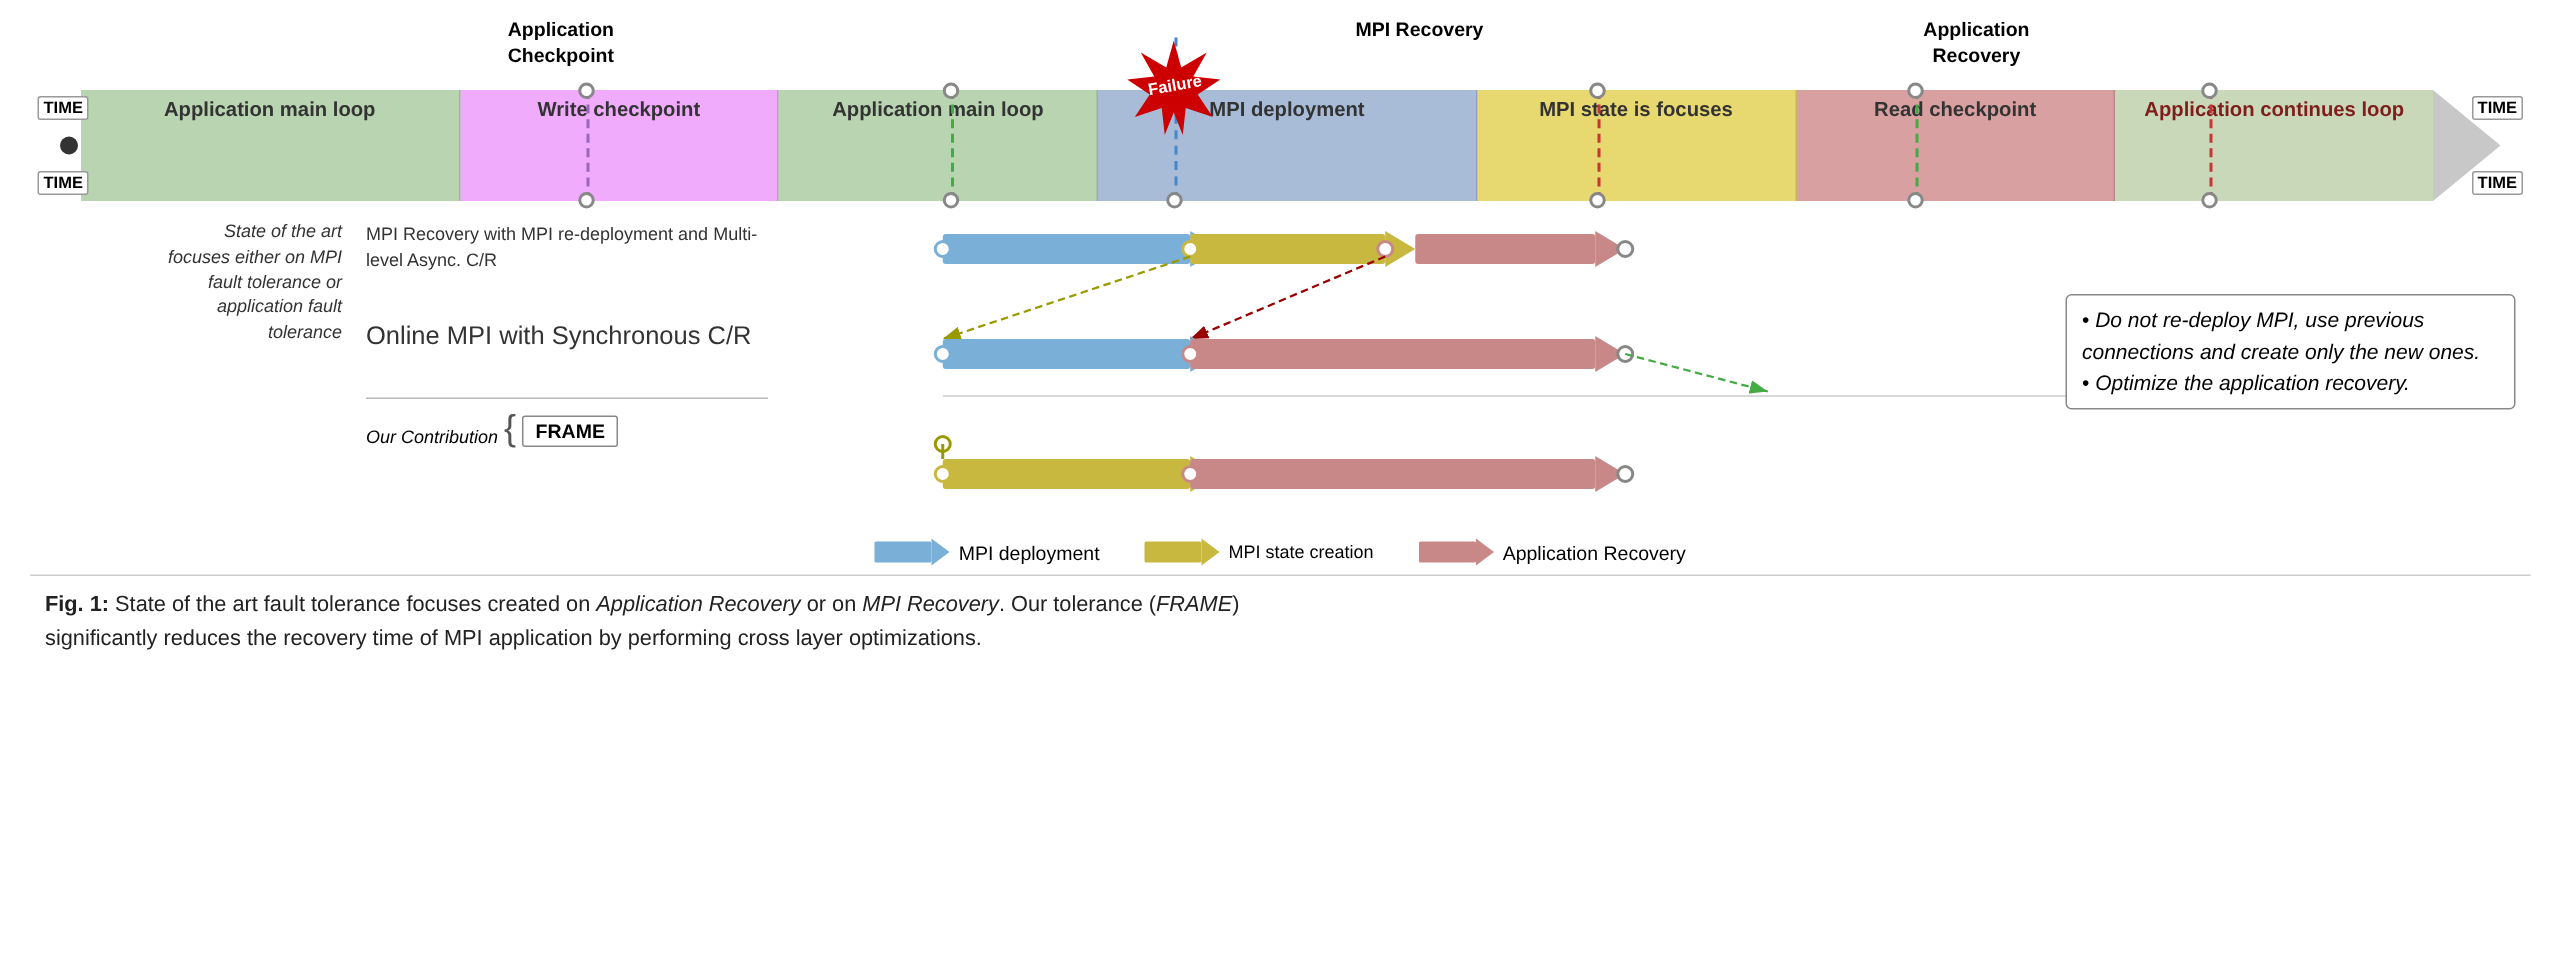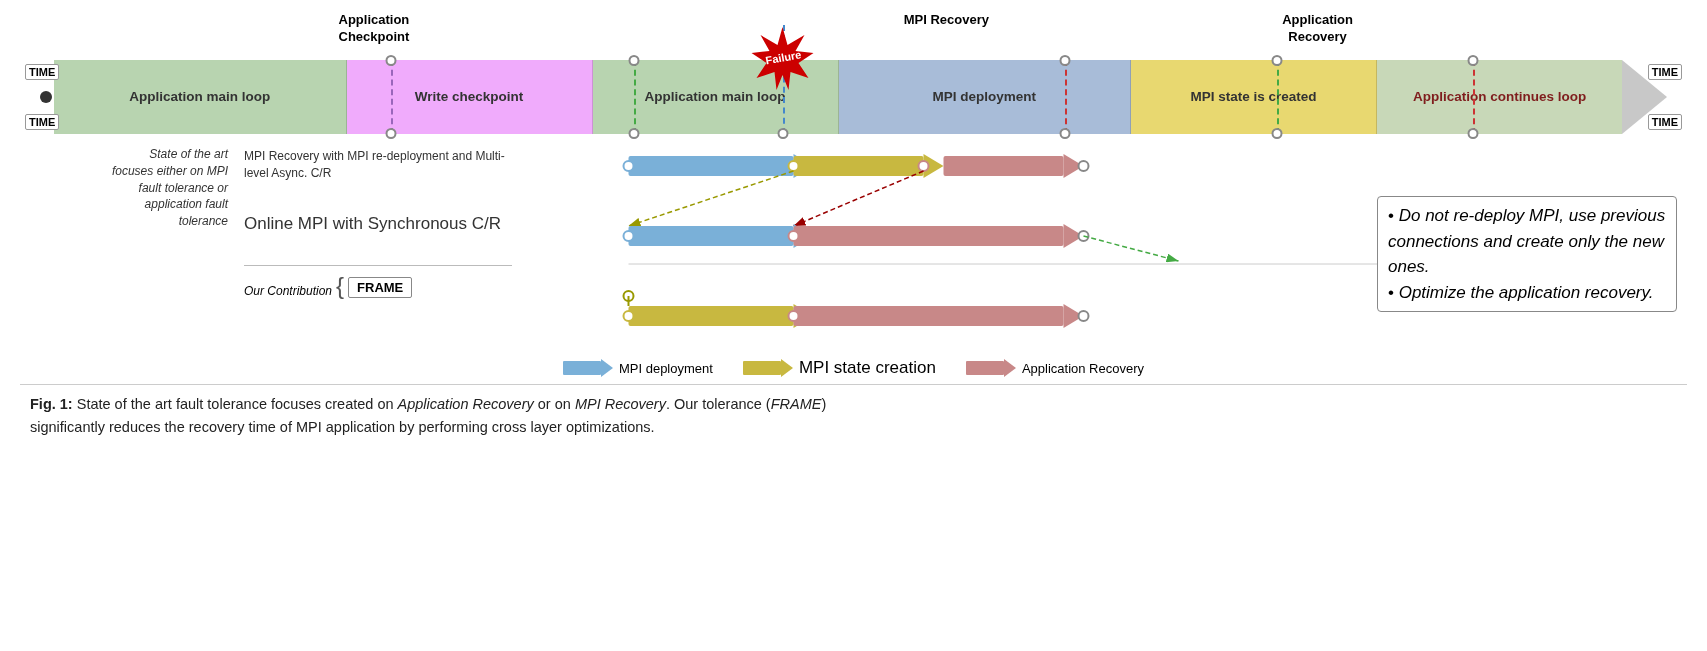--- a/index.html
+++ b/index.html
@@ -19,21 +19,20 @@
     .seg-green { background: #b8d8b8; color: #333; }
     .seg-purple { background: #c9b8d8; color: #333; }
     .seg-blue { background: #a8c4d8; color: #333; }
     .seg-yellow { background: #e8d888; color: #333; }
     .seg-red { background: #d8a8a8; color: #333; }
     .seg-light { background: #d0d8c8; color: #7f1d1d; }
 
     .tl-seg {
       height: 100%;
       display: flex;
-      align-items: center;
       justify-content: center;
       text-align: center;
       font-weight: bold;
       font-size: 13.5px;
       padding: 4px 6px;
       border-right: 1px solid rgba(0,0,0,0.15);
       line-height: 1.3;
     }
 
     
@@ -90,21 +89,24 @@
           <div class="tl-seg seg-purple" style="flex:2.5; background:#f0abfc;">
             <span>Write checkpoint</span>
           </div>
           <div class="tl-seg seg-green" style="flex:2.5; background:#b8d4b0;">
             <span>Application main loop</span>
           </div>
           <div class="tl-seg seg-blue" style="flex:3; background:#a8bcd8;">
             <span>MPI deployment</span>
           </div>
           <div class="tl-seg seg-yellow" style="flex:2.5; background:#e8d870;">
-            <span>MPI state is created</span>
+            <span>MPI state is focuses</span>
+          </div>
+          <div class="tl-seg seg-red" style="flex:2.5; background:#d8a0a0;">
+            <span>Read checkpoint</span>
           </div>
           <div class="tl-seg seg-light" style="flex:2.5; background:#c8d8b8; border-right:none;">
             <span>Application continues loop</span>
           </div>
 
           <div style="position:absolute; left:21.5%; top:0; bottom:0; border-left:2px dashed #9966bb; z-index:10;"></div>
 
           <div style="position:absolute; left:37%; top:0; bottom:0; border-left:2px dashed #44aa44; z-index:10;"></div>
 
           <div style="position:absolute; left:46.5%; top:-35px; bottom:0; border-left:2px dashed #4488cc; z-index:10;"></div>
@@ -238,21 +240,21 @@
           <circle cx="0" cy="170" r="5" fill="white" stroke="#c8b840" stroke-width="2"></circle>
 
           <rect x="165" y="160" width="270" height="20" fill="#c88888" rx="2"></rect>
           <polygon points="435,158 455,170 435,182" fill="#c88888"></polygon>
           <circle cx="165" cy="170" r="5" fill="white" stroke="#c88888" stroke-width="2"></circle>
           <circle cx="455" cy="170" r="5" fill="white" stroke="#888" stroke-width="2"></circle>
 
         </svg>
 
         
-        <div style="position:absolute; top:50px; right:10px; border:1px solid #888; border-radius:4px; padding:6px 10px; font-size:17px; max-width:300px; line-height:1.5; background:white;">
+        <div style="position:absolute; top:50px; right:10px; border:1px solid #888; border-radius:4px; padding:6px 10px; font-size:14px; max-width:300px; line-height:1.5; background:white;">
           <span>•</span>
           <em>Do not re-deploy MPI, use previous connections and create only the new ones.</em>
           <br>
           <span>•</span>
           <em>Optimize the application recovery.</em>
         </div>
       </div>
     </div>
 
     <div style="display:flex; align-items:center; justify-content:center; gap:30px; margin:8px 0 6px;">
@@ -263,21 +265,21 @@
           <div style="width:0; height:0; border-top:9px solid transparent; border-bottom:9px solid transparent; border-left:12px solid #7ab0d8;"></div>
         </div>
         <span style="font-size:13px;">MPI deployment</span>
       </div>
 
       <div style="display:flex; align-items:center; gap:6px;">
         <div style="display:flex; align-items:center; width:50px; height:18px;">
           <div style="flex:1; height:14px; background:#c8b840; border-radius:1px;"></div>
           <div style="width:0; height:0; border-top:9px solid transparent; border-bottom:9px solid transparent; border-left:12px solid #c8b840;"></div>
         </div>
-        <span style="font-size:17px;">MPI state creation</span>
+        <span style="font-size:12px;">MPI state creation</span>
       </div>
 
       <div style="display:flex; align-items:center; gap:6px;">
         <div style="display:flex; align-items:center; width:50px; height:18px;">
           <div style="flex:1; height:14px; background:#c88888; border-radius:1px;"></div>
           <div style="width:0; height:0; border-top:9px solid transparent; border-bottom:9px solid transparent; border-left:12px solid #c88888;"></div>
         </div>
         <span style="font-size:13px;">Application Recovery</span>
       </div>
     </div>

